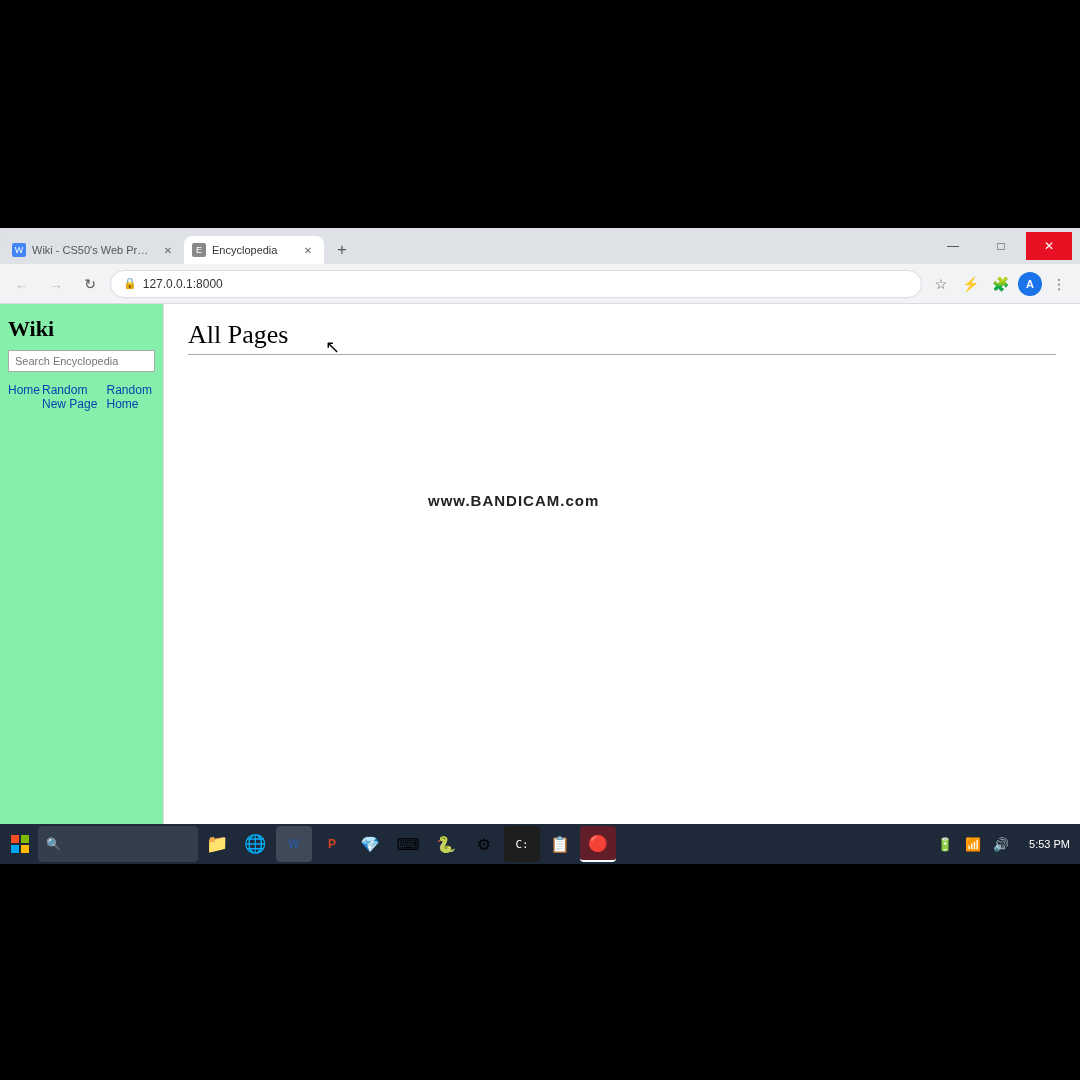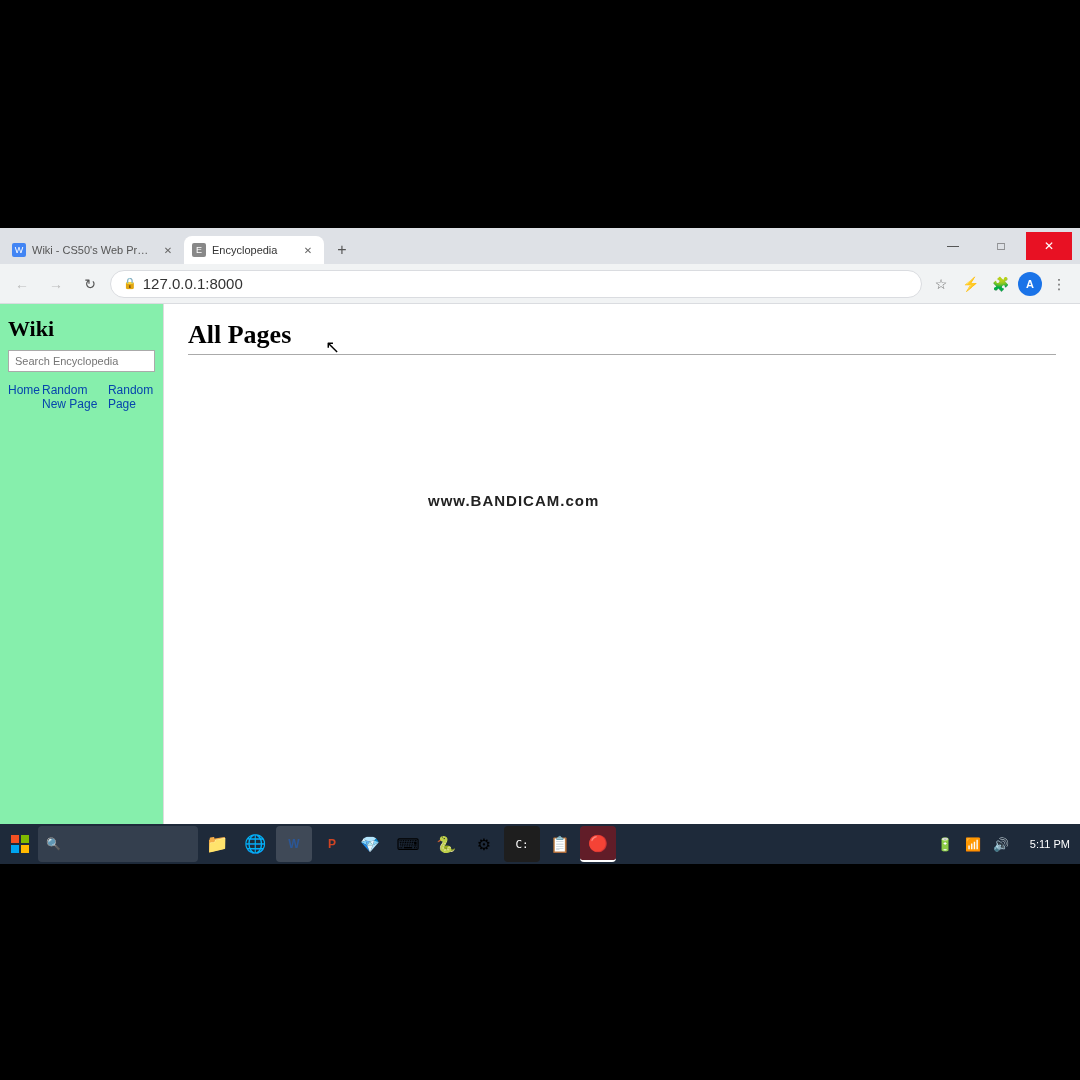--- a/index.html
+++ b/index.html
@@ -158,21 +158,21 @@
       padding: 0 12px;
       gap: 6px;
     }
 
     .lock-icon {
       color: #aaa;
       font-size: 11px;
     }
 
     .address-text {
-      font-size: 15px;
+      font-size: 12px;
       color: #333;
       flex: 1;
     }
 
     .address-actions {
       display: flex;
       align-items: center;
       gap: 4px;
     }
 
@@ -254,21 +254,21 @@
     }
 
     
     .main-content {
       flex: 1;
       padding: 16px 24px;
     }
 
     .page-title {
       font-size: 26px;
-      font-weight: bold;
+      font-weight: normal;
       color: #000;
       margin-bottom: 14px;
       font-family: Georgia, serif;
       border-bottom: 1px solid #aaa;
       padding-bottom: 4px;
     }
 
     .page-list {
       list-style: disc;
       padding-left: 28px;
@@ -430,21 +430,21 @@
 
   <div class="page-content">
 
     <div class="sidebar">
       <div class="sidebar-title">Wiki</div>
       <input class="search-box" type="text" placeholder="Search Encyclopedia" style="">
 
       <div class="sidebar-nav">
         <a class="sidebar-link">Home</a>
         <a class="sidebar-link">Random New Page</a>
-        <a class="sidebar-link">Random Page</a>
+        <a class="sidebar-link">Random Home</a>
       </div>
     </div>
 
     <div class="main-content">
       <h1 class="page-title">All Pages</h1>
 
     </div>
 
   </div>
 
@@ -475,20 +475,20 @@
     <div class="taskbar-app active" style="font-size:16px;background:rgba(255,0,0,0.3);">🔴</div>
 
     <div class="taskbar-spacer"></div>
 
     <div class="taskbar-tray">
       <div class="tray-icon">🔋</div>
       <div class="tray-icon">📶</div>
       <div class="tray-icon">🔊</div>
     </div>
 
-    <div class="taskbar-clock">5:11 PM</div>
+    <div class="taskbar-clock">5:53 PM</div>
   </div>
 
 </div>
 
 <div class="black-bottom"></div>
 
 <div class="cursor-arrow">↖</div>
 
 </body></html>

